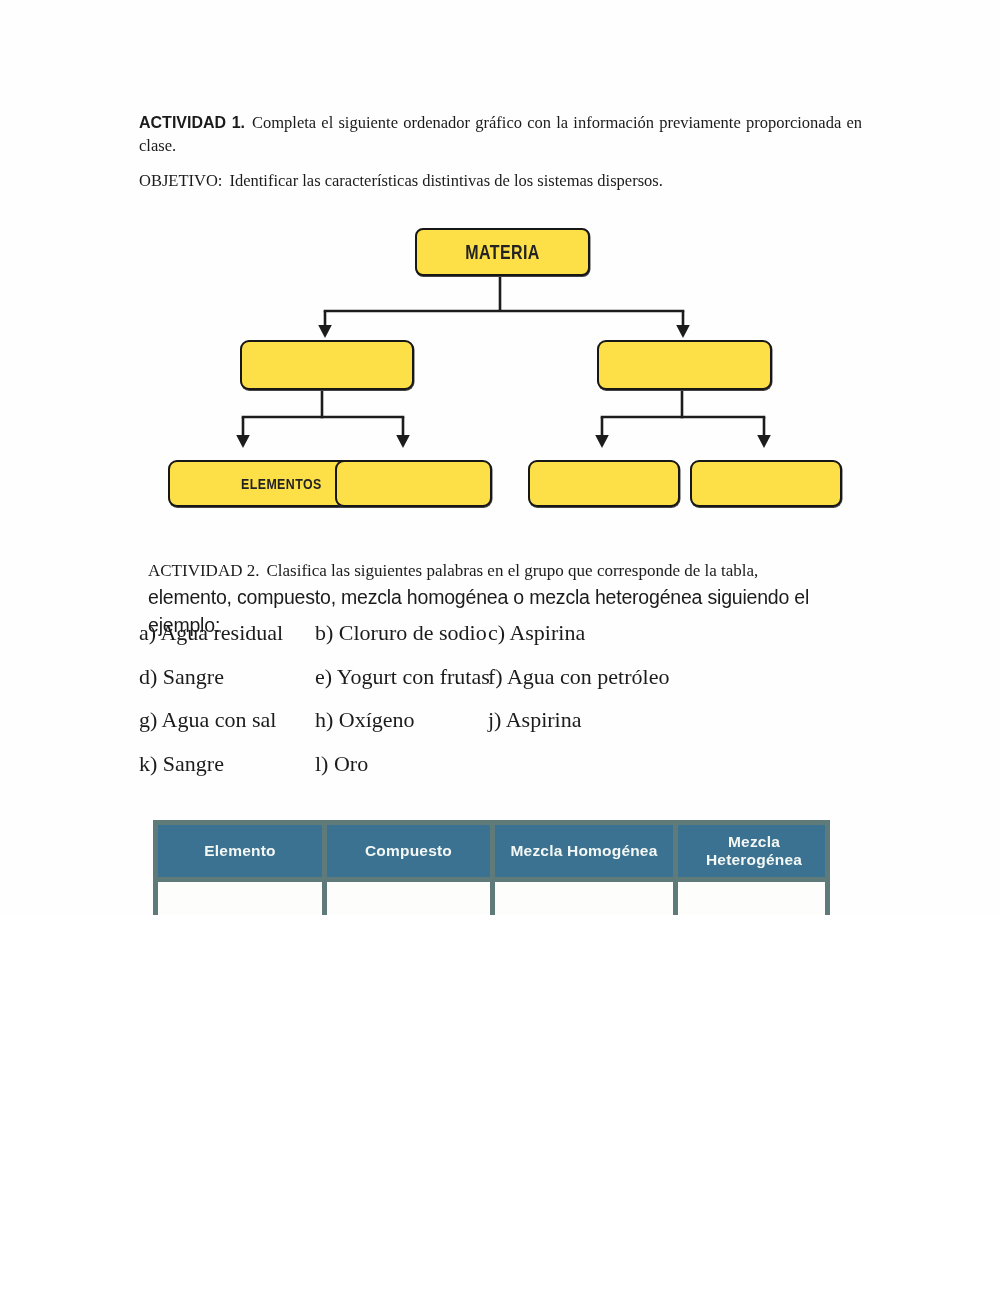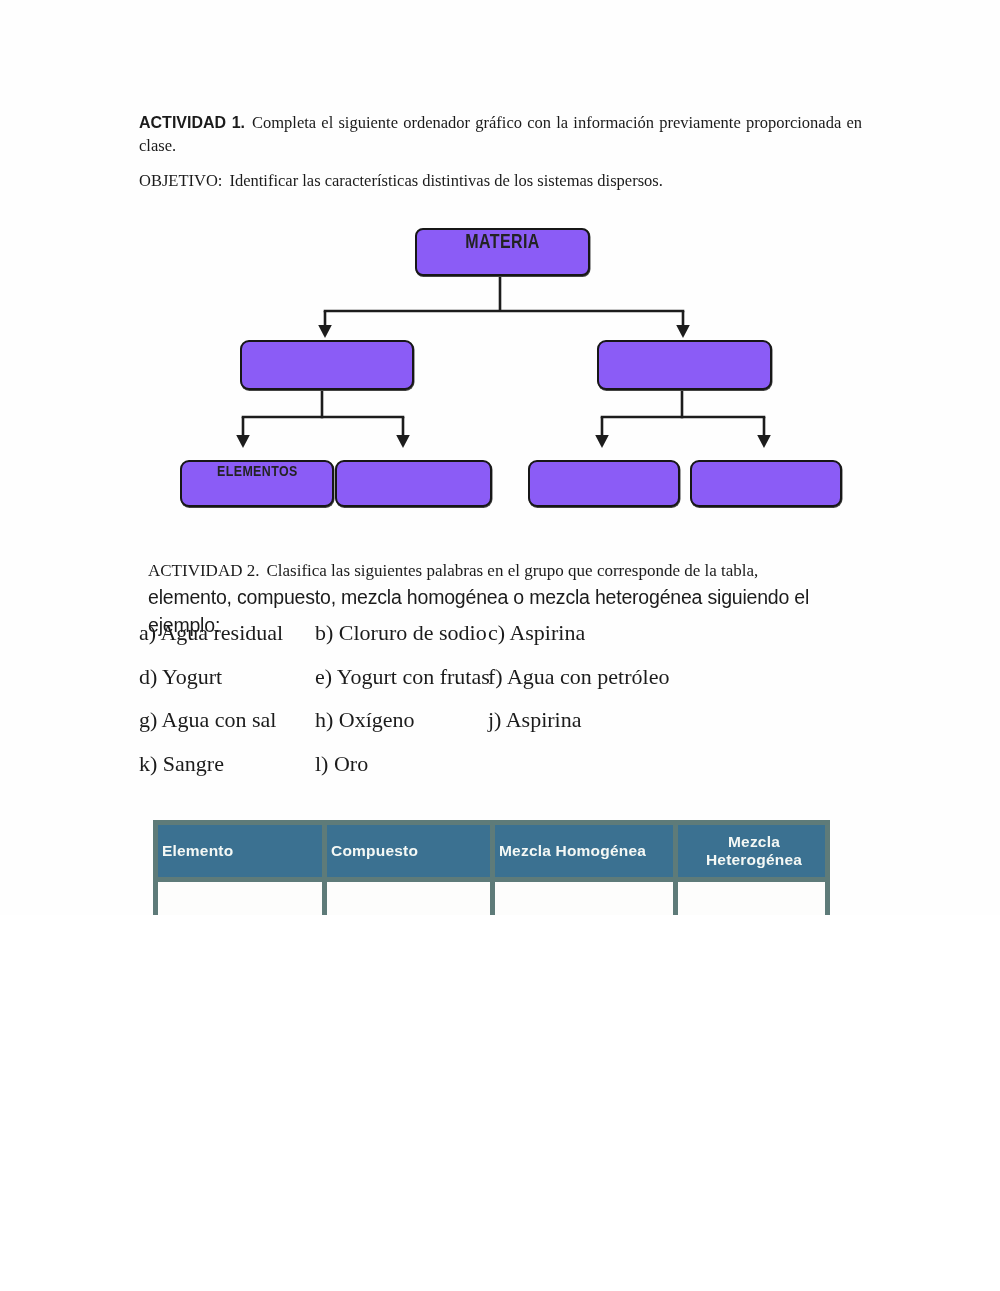--- a/index.html
+++ b/index.html
@@ -12,22 +12,22 @@
   .act1{left:139px;top:111px;width:723px;}
   .obj{left:139px;top:169px;width:723px;}
   .sans-label{font-family:"Liberation Sans", sans-serif;font-weight:bold;margin-right:7px;font-size:16px;}
   .serif-label{font-weight:normal;margin-right:7px;}
   
   .flowchart{position:absolute;left:150px;top:225px;width:700px;height:285px;}
   .connectors{position:absolute;left:0;top:0;width:700px;height:285px;}
   .connectors path{stroke:#1c1c1c;stroke-width:2.6;fill:none;}
   .connectors polygon{fill:#1c1c1c;}
   .nbox{
-    position:absolute;background:#8b5cf6;border:2.6px solid #171717;border-radius:9px;
-    display:flex;justify-content:center;box-shadow:0.5px 1px 0 #444;
+    position:absolute;background:#fde047;border:2.6px solid #171717;border-radius:9px;
+    display:flex;align-items:center;justify-content:center;box-shadow:0.5px 1px 0 #444;
   }
   .cond{
     font-family:"Liberation Sans", sans-serif;font-weight:bold;color:#232323;
     transform:scaleX(0.8);letter-spacing:0.5px;white-space:nowrap;
   }
   .root-label{font-size:20px;}
   .leaf-label{font-size:15.5px;}
   
   .act2{position:absolute;left:139px;top:549px;width:694px;margin:9px;font-size:17px;line-height:26px;}
   .serif-part{font-size:17px;}
@@ -41,21 +41,21 @@
   .word-item{white-space:nowrap;}
   
   .class-table{
     position:absolute;left:153px;top:820px;width:672px;
     border-collapse:collapse;table-layout:fixed;
     font-family:"Liberation Sans", sans-serif;
   }
   .class-table th,.class-table td{border:5px solid var(--table_border,#5E7B79);}
   .class-table th{
     background:var(--header_bg,#3B7191);color:var(--header_text,#F4F8F5);
-    font-size:15.5px;font-weight:bold;height:48px;text-align:left;
+    font-size:15.5px;font-weight:bold;height:48px;text-align:center;
     letter-spacing:0.2px;padding:2px 4px;
   }
   .class-table th.left{text-align:center;padding-left:9px;}
   .class-table td{background:#fdfdfc;height:76px;vertical-align:middle;font-size:14.5px;color:#222;}
   .class-table td.filled{padding-left:45px;}
 </style>
 </head>
 <body>
 
 <div class="page">
@@ -90,35 +90,35 @@
         <polygon points="607.2,210 620.8,210 614,223"></polygon>
     </svg>
 
     <div class="nbox" style="left:265px;top:3px;width:171px;height:44px;border-radius:8px;">
       <span class="cond root-label">MATERIA</span>
     </div>
 
     <div class="nbox" style="left:90px;top:115px;width:170px;height:46px;"></div>
     <div class="nbox" style="left:447px;top:115px;width:171px;height:46px;"></div>
 
-    <div class="nbox" style="left:30px;top:235px;width:150px;height:43px;">
+    <div class="nbox" style="left:18px;top:235px;width:150px;height:43px;padding-left:36px;">
       <span class="cond leaf-label">ELEMENTOS</span>
     </div>
     <div class="nbox" style="left:185px;top:235px;width:153px;height:43px;"></div>
     <div class="nbox" style="left:378px;top:235px;width:148px;height:43px;"></div>
     <div class="nbox" style="left:540px;top:235px;width:148px;height:43px;"></div>
   </div>
 
   <p class="act2"><b class="serif-label">ACTIVIDAD 2.</b><span class="serif-part">Clasifica las siguientes palabras en el grupo que corresponde de la tabla,</span> <span class="sans-part">elemento, compuesto, mezcla homogénea o mezcla heterogénea siguiendo el ejemplo:</span></p>
 
   <div class="word-grid">
     <span class="word-item">a) Agua residual</span>
     <span class="word-item">b) Cloruro de sodio</span>
     <span class="word-item">c) Aspirina</span>
-    <span class="word-item">d) Yogurt</span>
+    <span class="word-item">d) Sangre</span>
     <span class="word-item">e) Yogurt con frutas</span>
     <span class="word-item">f) Agua con petróleo</span>
     <span class="word-item">g) Agua con sal</span>
     <span class="word-item">h) Oxígeno</span>
     <span class="word-item">j) Aspirina</span>
     <span class="word-item">k) Sangre</span>
     <span class="word-item">l) Oro</span>
   </div>
 
   <table class="class-table">

